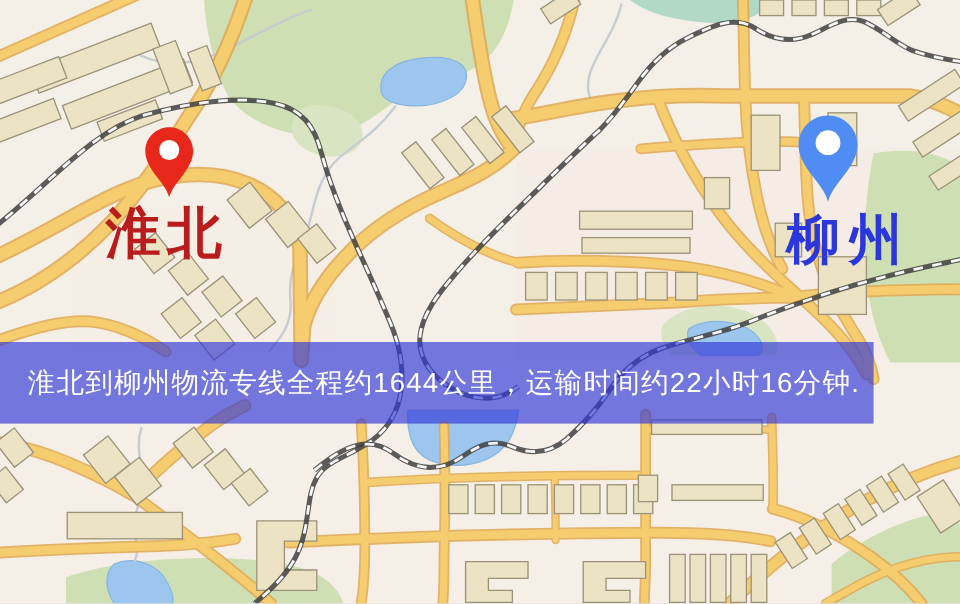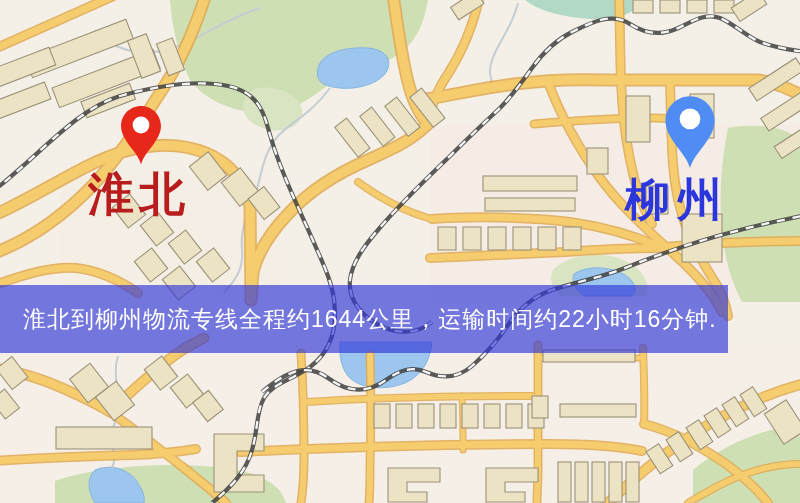--- a/index.html
+++ b/index.html
@@ -25,21 +25,21 @@
   .pin{position:absolute;}
   .pin svg{display:block;}
   .pin-origin{left:120px;top:102px;width:42px;height:67px;}
   .pin-dest{left:664px;top:95px;width:52px;height:75px;}
   
   .city-label{
     position:absolute;font-family:"Liberation Serif","DejaVu Serif",serif;
     font-weight:700;line-height:1;white-space:nowrap;
   }
   .label-origin{left:88px;top:172px;font-size:46px;letter-spacing:5px;color:#b91c1c;}
-  .label-dest{left:625px;top:178px;font-size:45px;letter-spacing:7px;color:#2b36dd;}
+  .label-dest{left:655px;top:178px;font-size:45px;letter-spacing:7px;color:#2b36dd;}
   
   .banner{
     position:absolute;left:0;top:285px;width:728px;height:68px;
     background:rgba(48,55,215,0.66);
     display:flex;align-items:center;
   }
   .banner span{
     color:#ffffff;font-size:23px;letter-spacing:1px;padding-left:23px;
     white-space:nowrap;
   }

